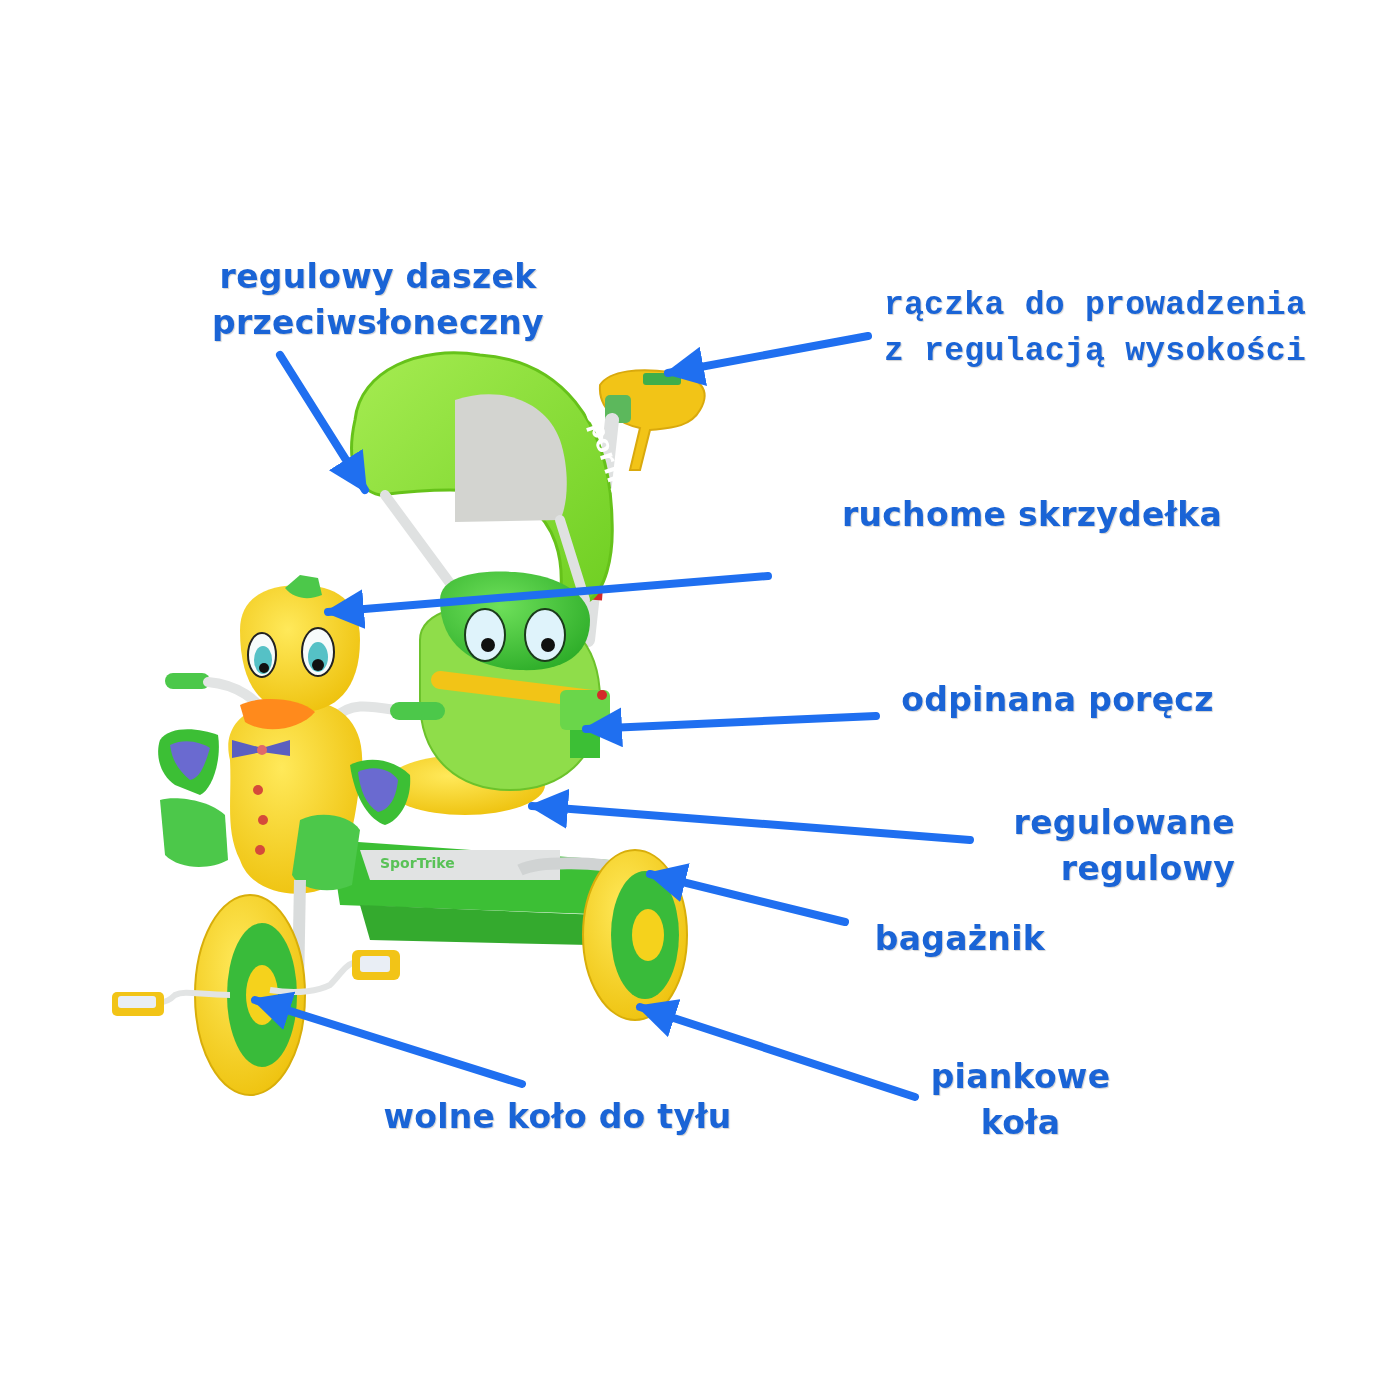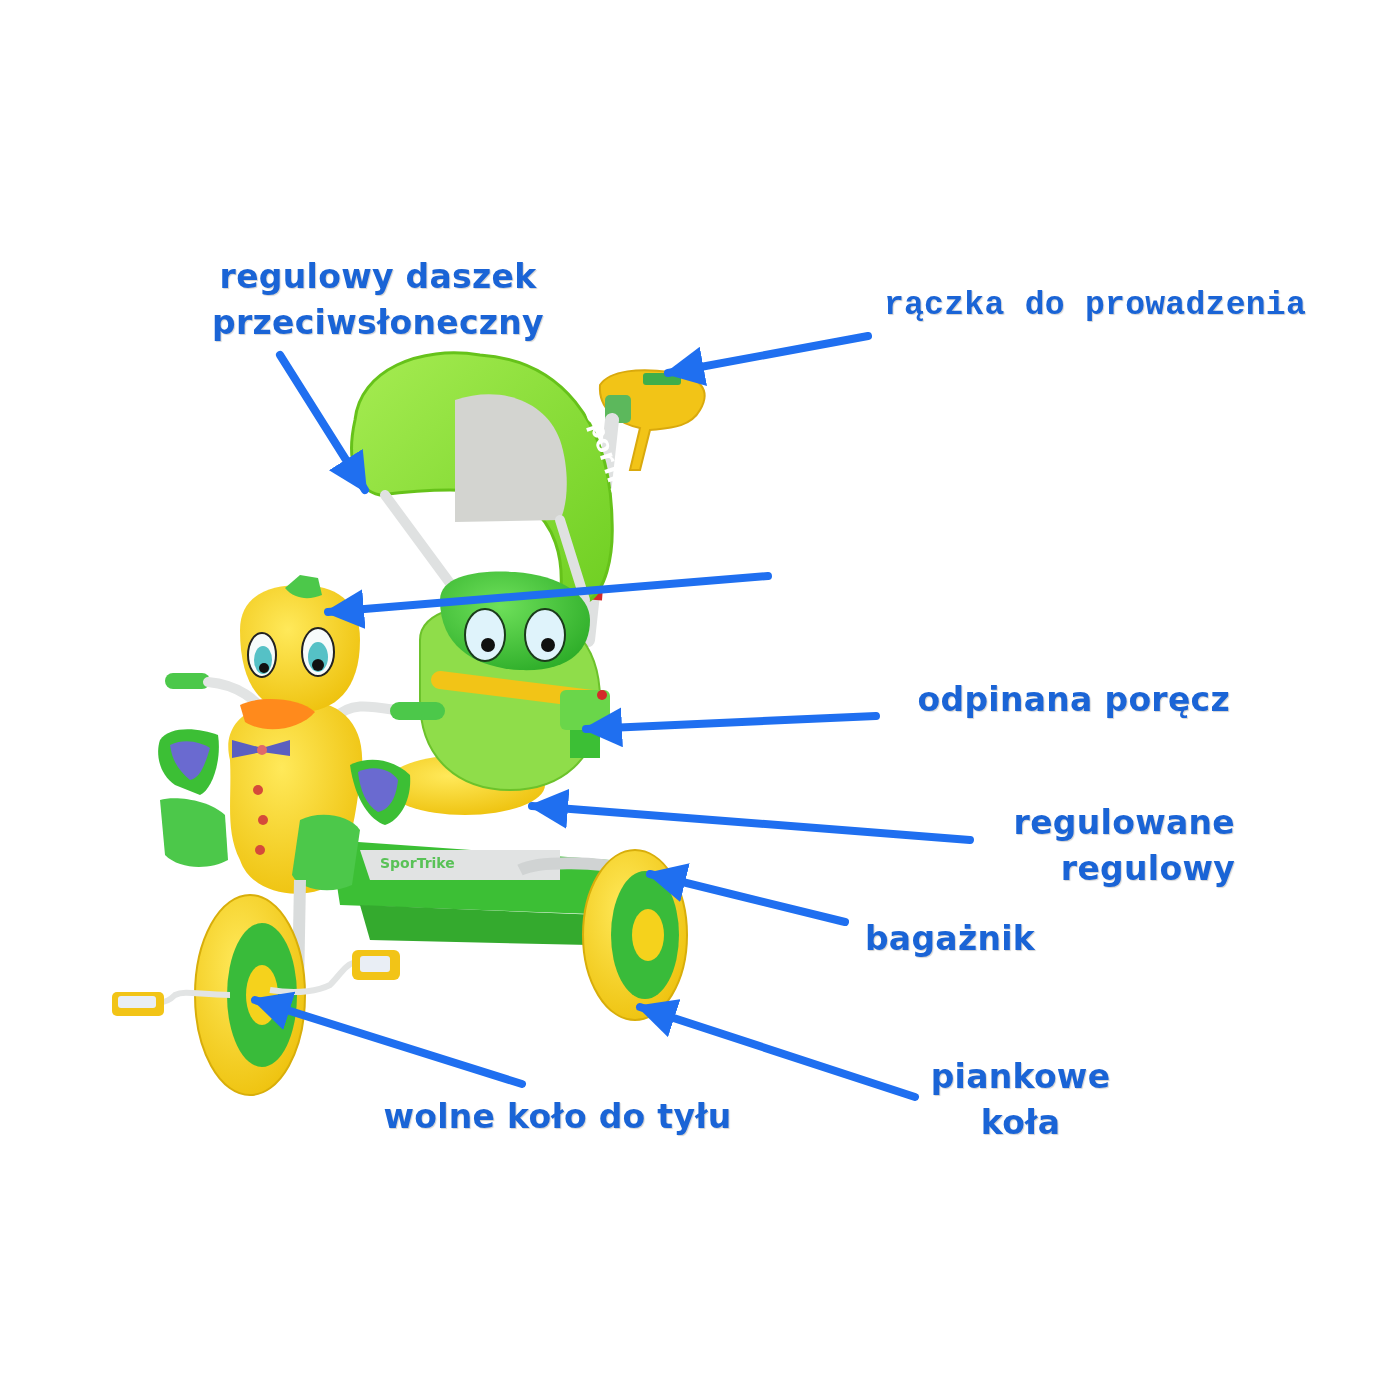--- a/index.html
+++ b/index.html
@@ -150,35 +150,37 @@
     </g>
   </svg>
 
   <div class="label" style="left:198px; top:254px; width:360px;">
     <span>regulowy daszek</span>
     <span>przeciwsłoneczny</span>
   </div>
 
   <div class="label" style="left:880px; top:283px; width:430px;font-family:Liberation Mono, monospace;">
     <span>rączka do prowadzenia</span>
+    <span>z regulacją wysokości</span>
   </div>
 
   <div class="label" style="left:817px; top:492px; width:430px;">
+    <span>ruchome skrzydełka</span>
   </div>
 
-  <div class="label" style="left:885px; top:677px; width:345px;text-align:right;">
+  <div class="label" style="left:885px; top:677px; width:345px;">
     <span>odpinana poręcz</span>
   </div>
 
   <div class="label" style="left:990px; top:800px; width:245px;text-align:right;">
     <span>regulowane</span>
     <span>regulowy</span>
   </div>
 
-  <div class="label" style="left:855px; top:916px; width:190px;">
+  <div class="label" style="left:855px; top:916px; width:190px;text-align:right;">
     <span>bagażnik</span>
   </div>
 
   <div class="label" style="left:375px; top:1094px; width:365px;">
     <span>wolne koło do tyłu</span>
   </div>
 
   <div class="label" style="left:918px; top:1054px; width:205px;">
     <span>piankowe</span>
     <span>koła</span>

